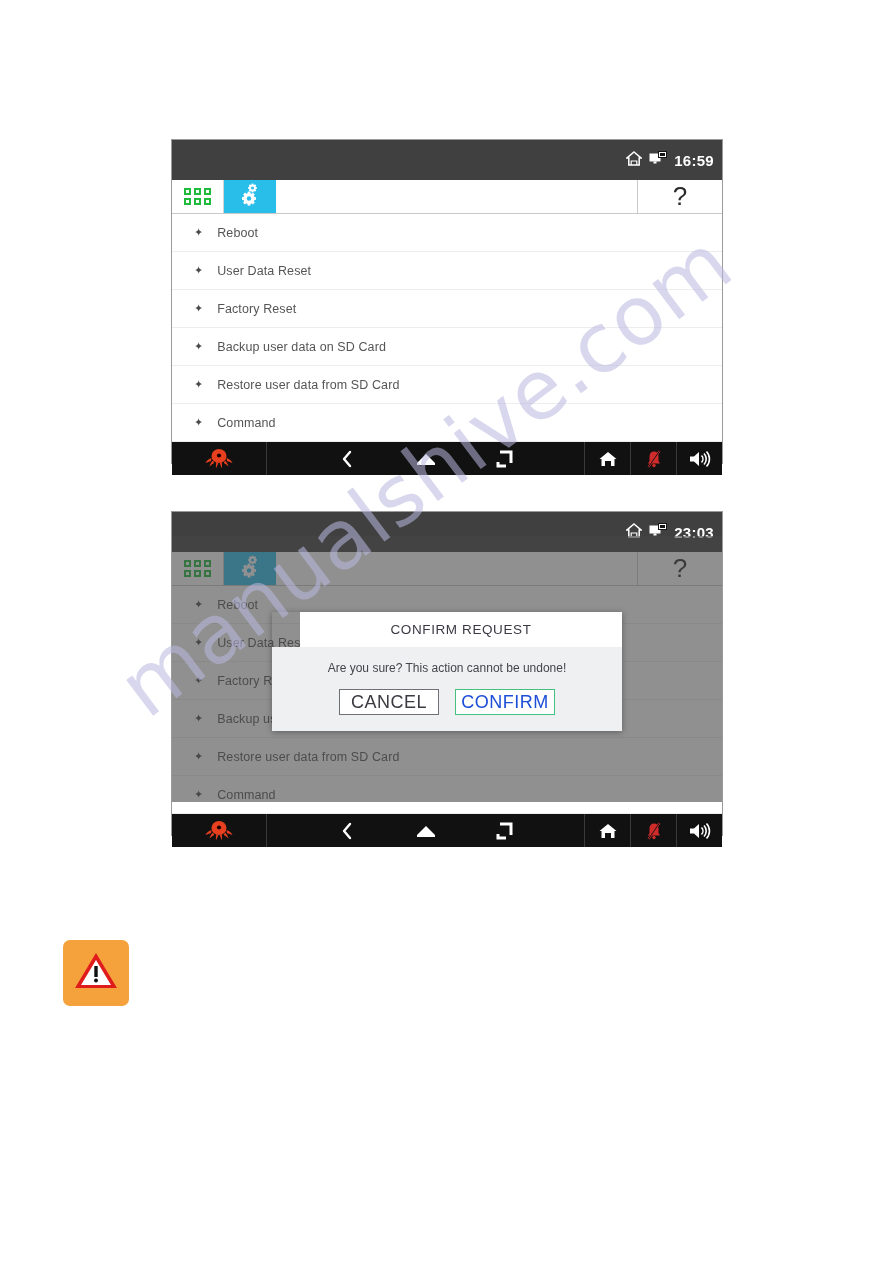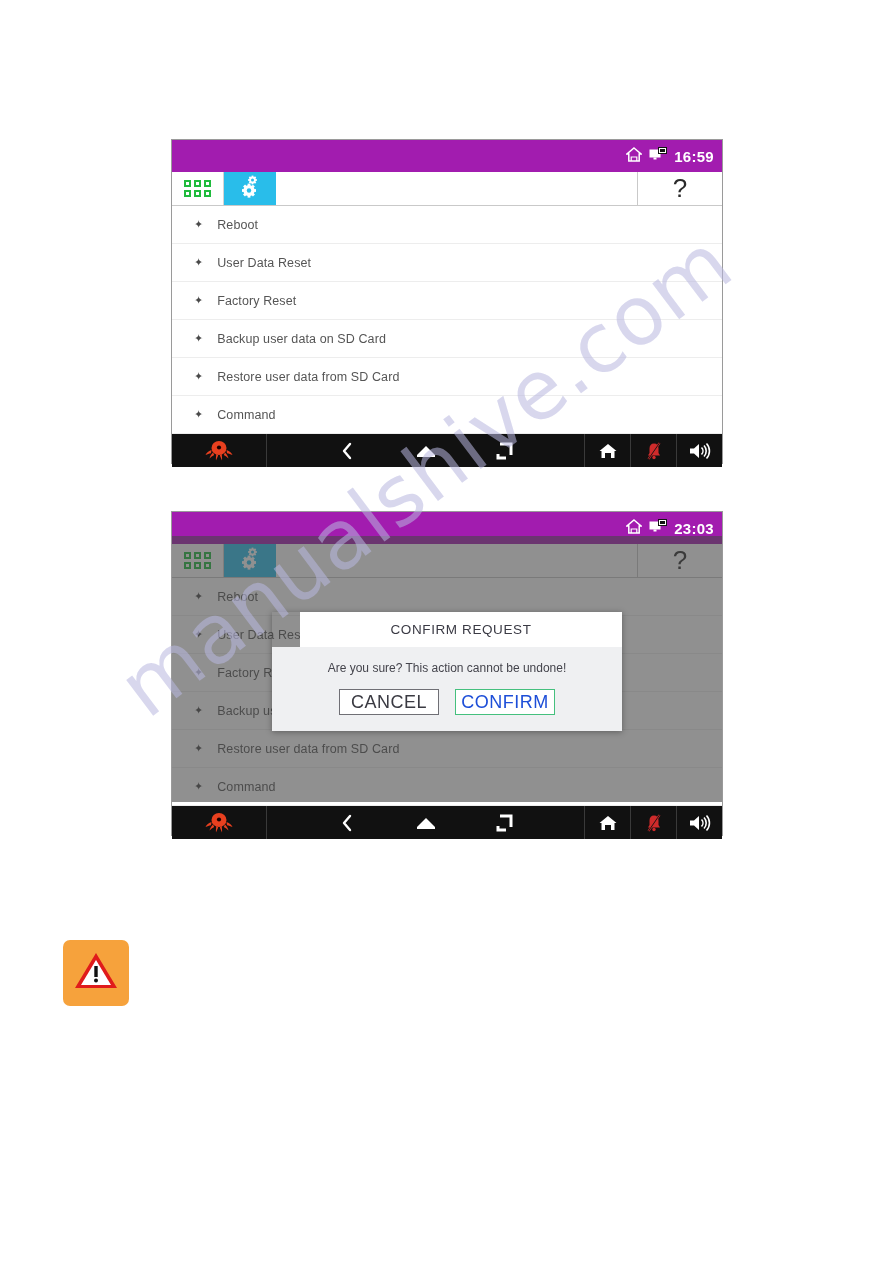--- a/index.html
+++ b/index.html
@@ -42,22 +42,22 @@
     width: 552px;
     border: 1px solid #9a9a9a;
     background: #fff;
     z-index: 10;
   }
   #device-top { top: 139px; height: 325px; }
   #device-bottom { top: 511px; height: 325px; }
 
   
   .statusbar {
-    height: 32px;
-    background: #a21caf;
+    height: 40px;
+    background: #404040;
     display: flex;
     align-items: center;
     justify-content: flex-end;
     padding-right: 8px;
     gap: 7px;
   }
   .statusbar .clock {
     color: #ffffff;
     font-size: 15px;
     font-weight: bold;

